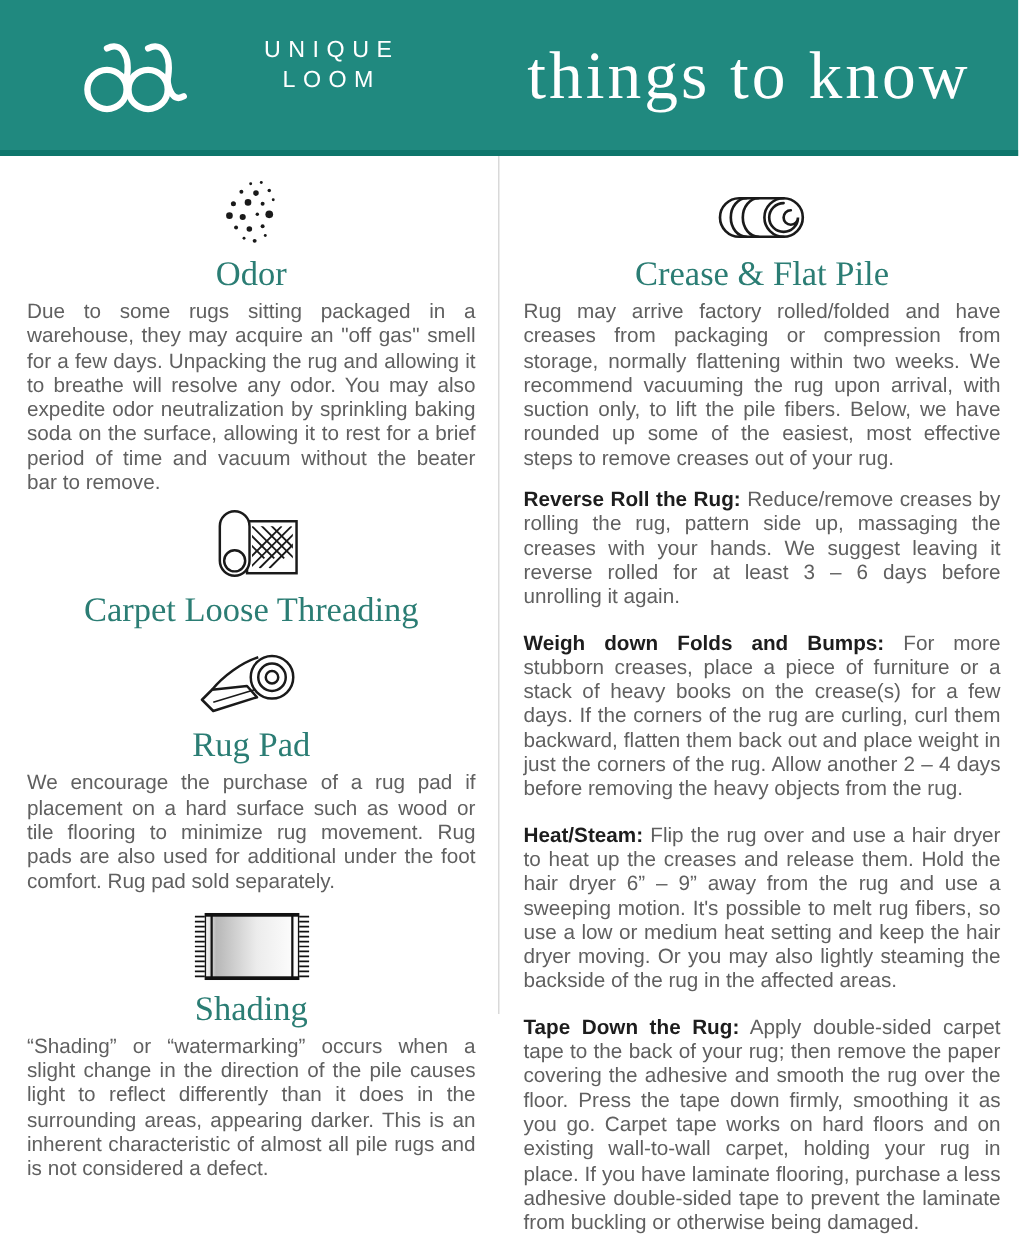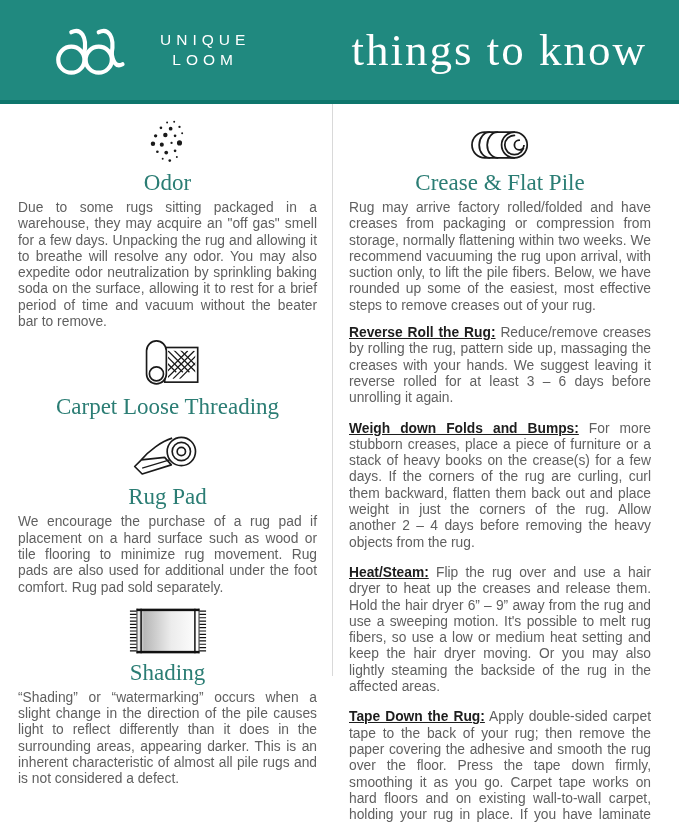--- a/index.html
+++ b/index.html
@@ -8,41 +8,41 @@
     --icon-ink:#1a1a1a; --header-text:#ffffff;
   }
   *{margin:0;padding:0;box-sizing:border-box;}
   html,body{background:#fff;}
   .page{width:679px;height:824px;background:#fff;overflow:hidden;
         font-family:"Liberation Sans",sans-serif;}
   
   .banner{height:104px;background:var(--header-bg);display:flex;align-items:center;
           justify-content:space-between;padding:0 26px 0 50px;
           border-bottom:4px solid var(--header-edge);}
-  .logo{display:flex;align-items:center;gap:13px;}
+  .logo{display:flex;align-items:flex-start;gap:29px;}
   .brand{color:var(--header-text);text-align:center;font-size:15.5px;
          letter-spacing:5px;line-height:1.3;font-weight:400;}
   .brand div{text-indent:5px;} 
   .title{font-family:Liberation Serif, serif;font-weight:400;color:var(--header-text);
          font-size:45px;letter-spacing:2px;padding-right:6px;}
   
   .columns{display:flex;height:572px;}
   .col-left{width:333px;padding:13px 15px 0 18px;border-right:1px solid var(--divider);}
-  .col-right{flex:1;padding:13px 28px 0 16px;}
+  .col-right{flex:1;padding:13px 12px 0 16px;}
   
   .section{margin-bottom:11px;}
   .icon-wrap{display:flex;justify-content:center;align-items:flex-end;
              height:48px;margin-bottom:5px;}
   .section h2{font-family:"Liberation Serif",serif;font-weight:400;text-align:center;
               color:var(--heading-teal);font-size:23px;margin-bottom:4px;}
   .body-text{font-size:13.8px;line-height:16.3px;color:var(--body-text);
              text-align:justify;}
   .tip{font-size:13.8px;line-height:16.3px;color:var(--body-text);
        text-align:justify;margin-bottom:14px;}
-  .tip strong{color:var(--label-text);font-weight:700;text-decoration:underline;}
+  .tip strong{color:var(--label-text);font-weight:700;}
   svg{display:block;}
 </style>
 </head>
 <body>
 
 <div class="page">
 
   <header class="banner">
     <div class="logo">
       <svg viewBox="0 0 100 58" width="92" height="53" fill="none" stroke="#ffffff" stroke-width="4.6" stroke-linecap="round">

